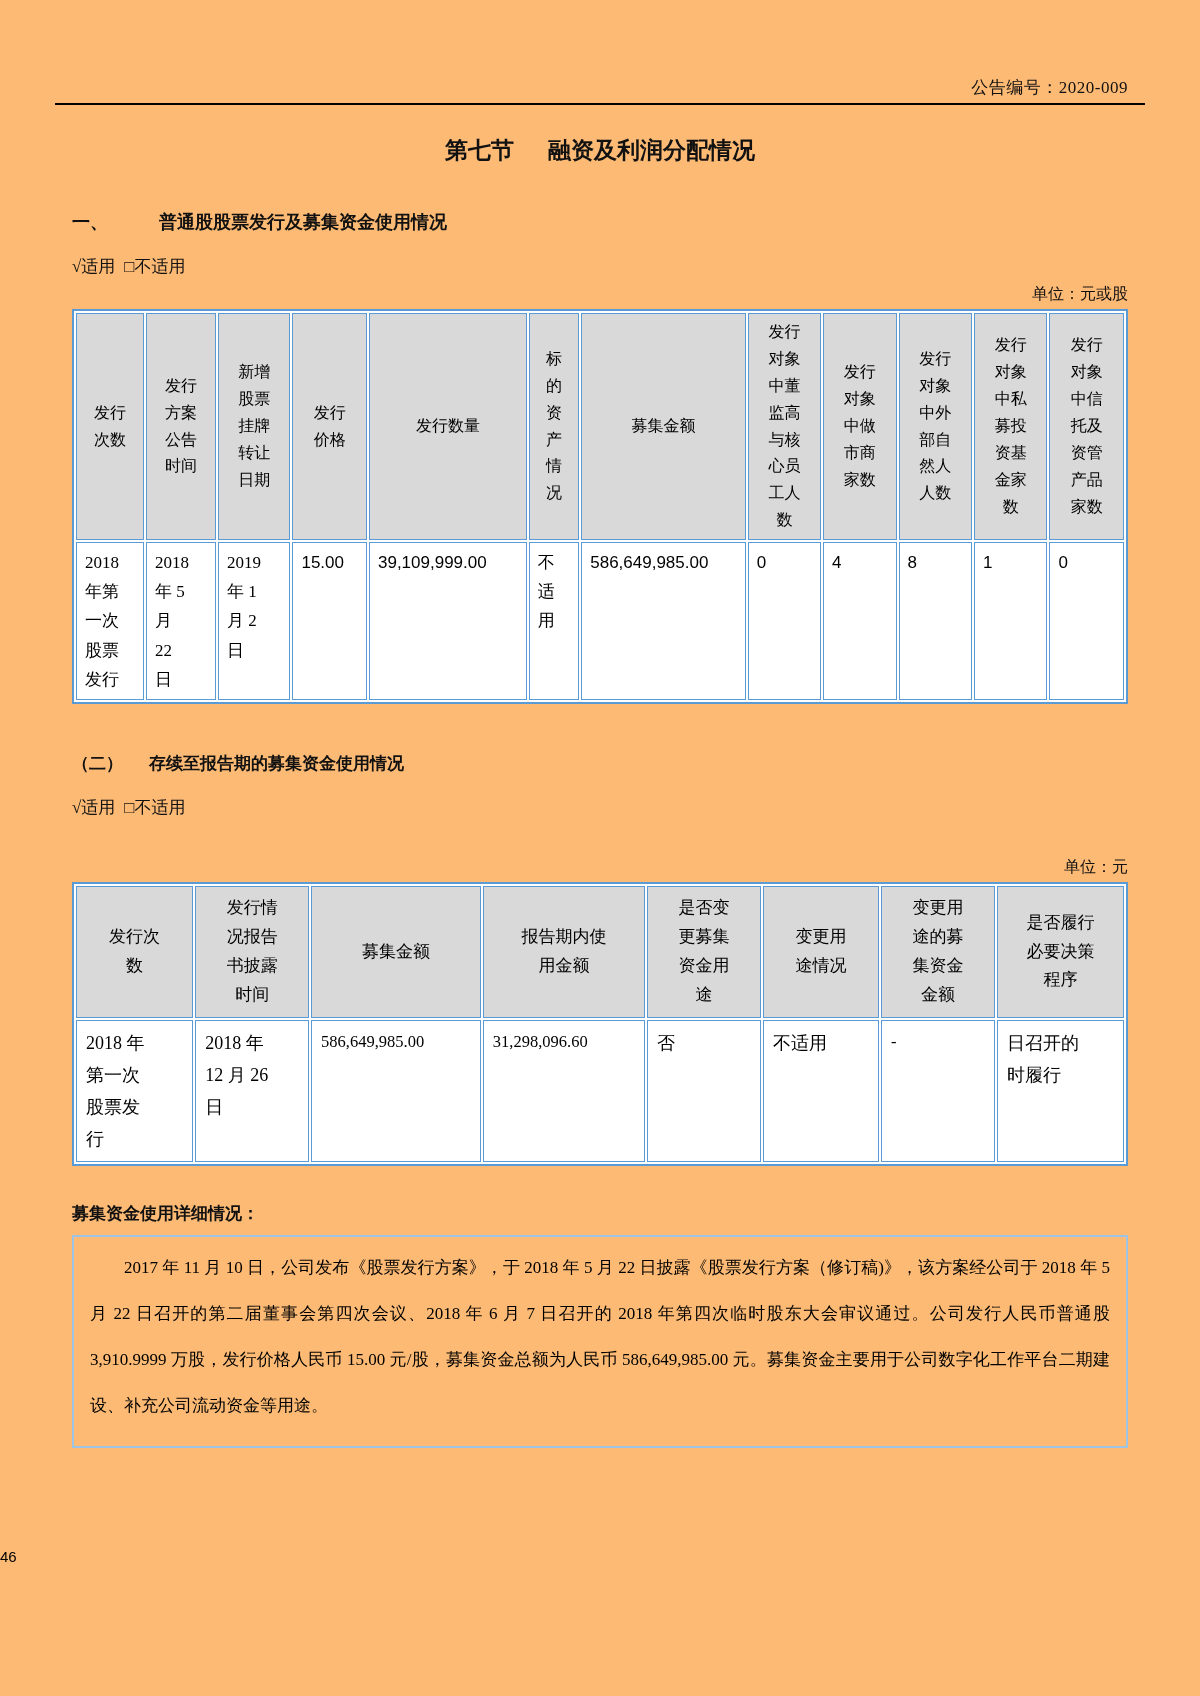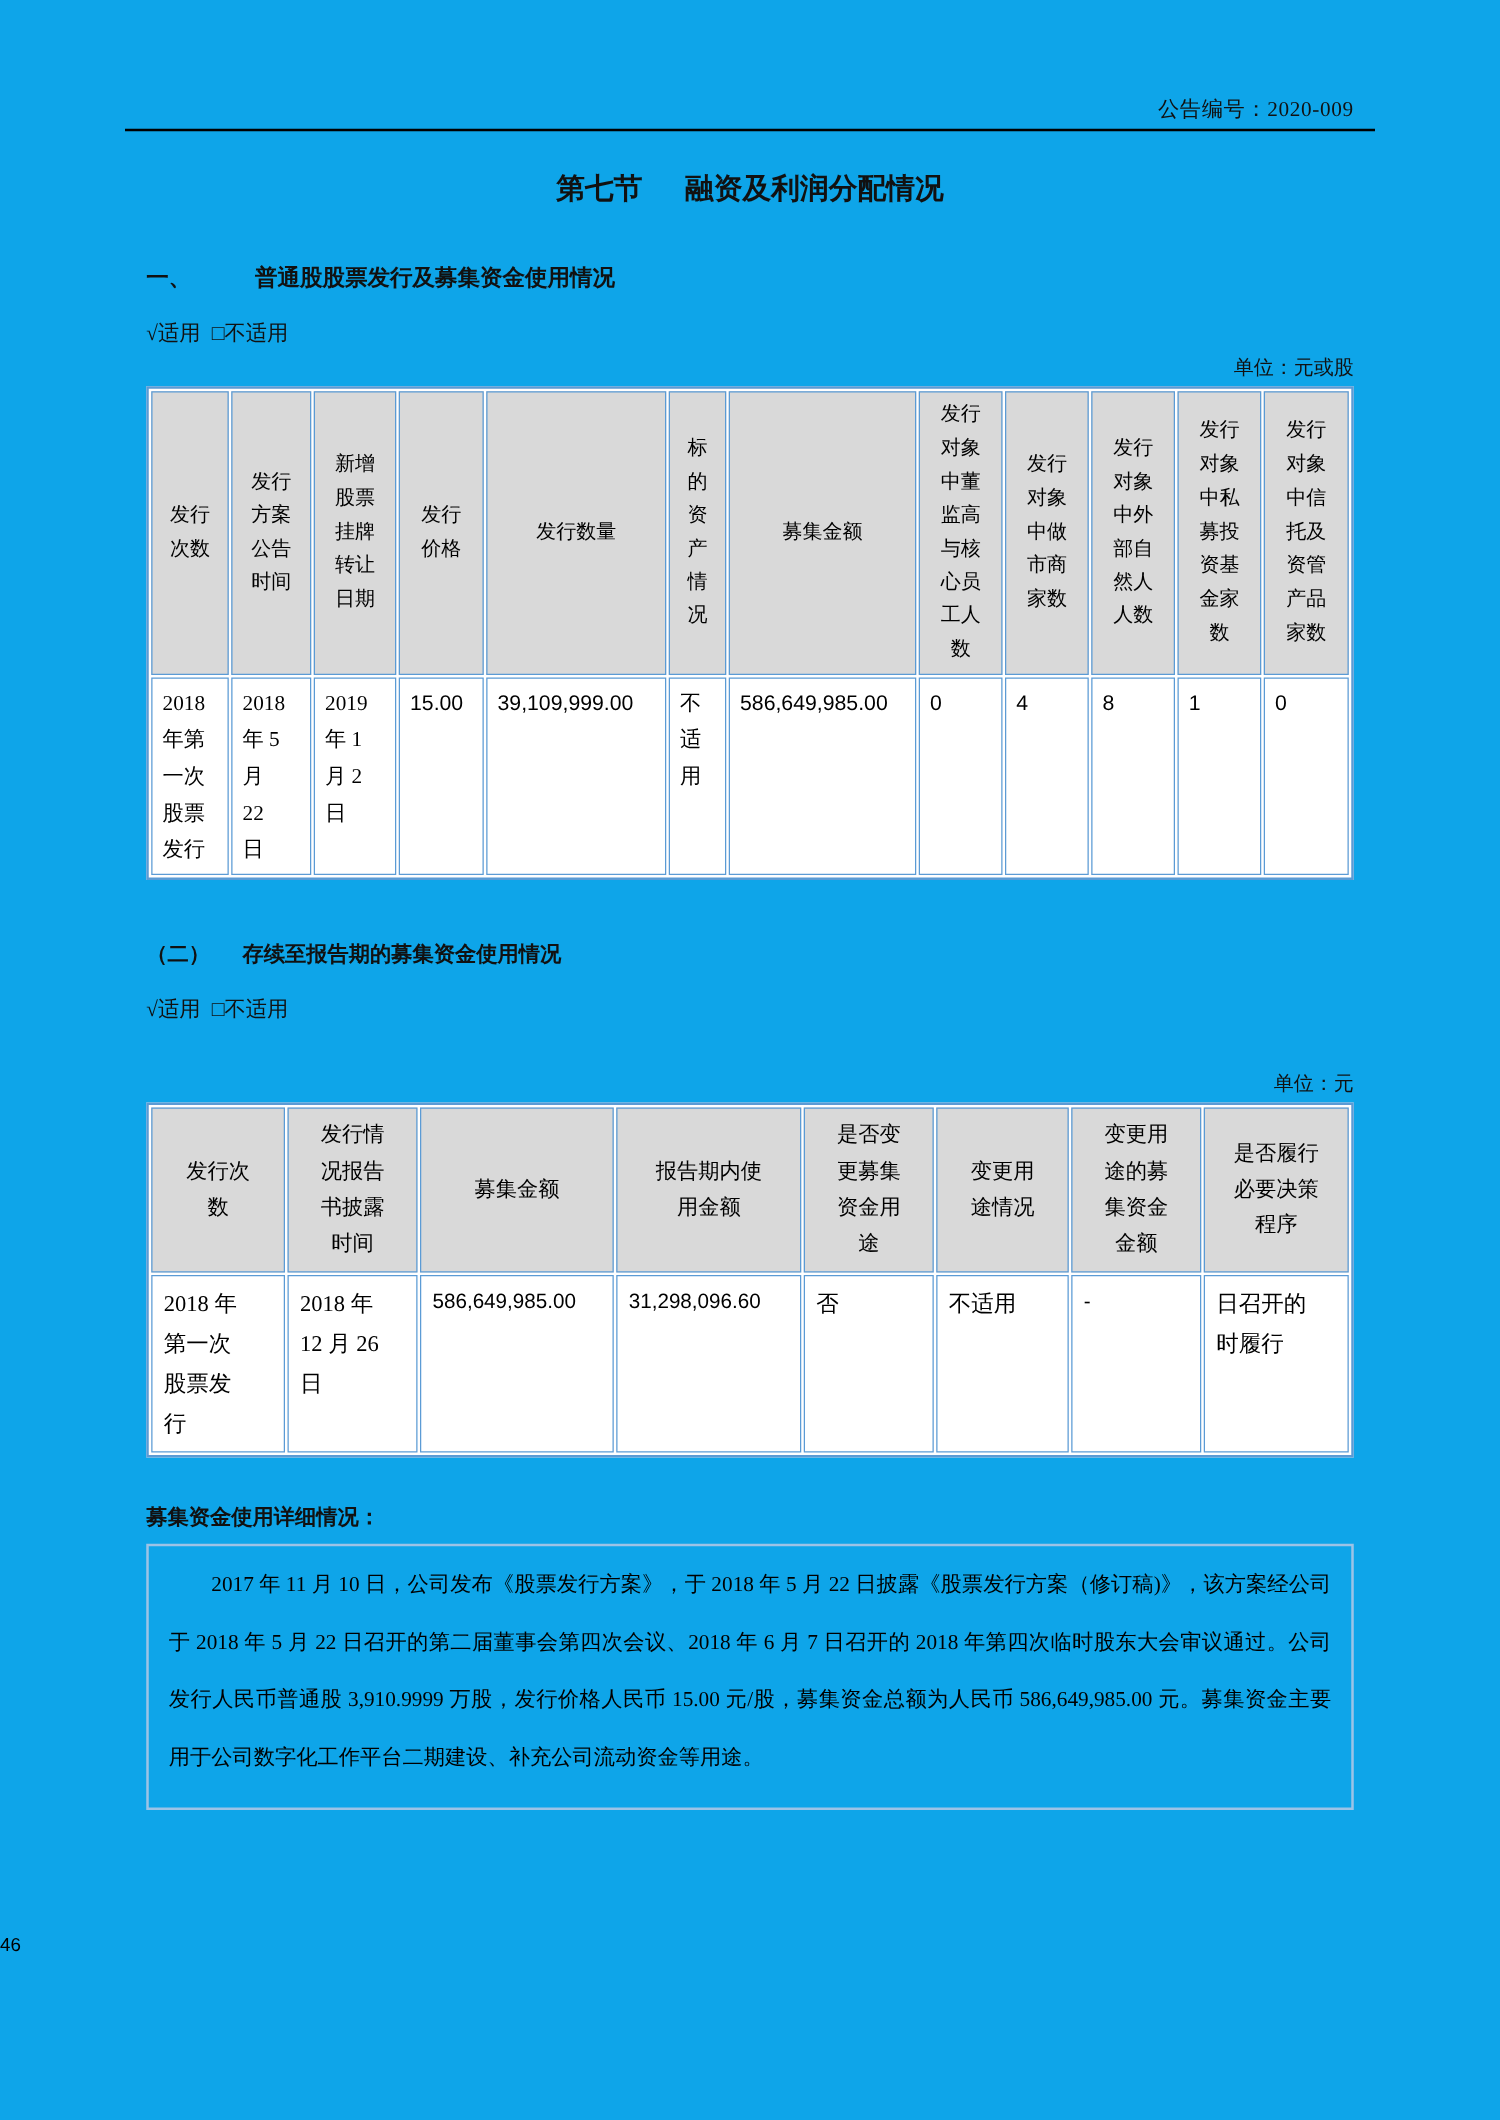--- a/index.html
+++ b/index.html
@@ -1,18 +1,18 @@
 <!DOCTYPE html>
 <html><head>
 <meta charset="utf-8">
 <style>
   html,body{margin:0;padding:0;background:#fff;}
   .page{
     width:1200px;height:1696px;position:relative;box-sizing:border-box;
-    padding:0 117px;background:#0ea5e9;color:#111;
+    padding:0 72px;background:#fdba74;color:#111;
     font-family:"Liberation Serif","DejaVu Serif",serif;overflow:hidden;
   }
   .doc-number{padding-top:76px;text-align:right;font-size:17px;letter-spacing:.5px;}
   .header-rule{border-bottom:2px solid #000;margin:4px -17px 0 -17px;height:0;}
   .doc-title{margin-top:30px;text-align:center;font-size:23px;font-weight:bold;
     font-family:"Liberation Sans","DejaVu Sans",sans-serif;}
   .doc-title .t2{margin-left:34px;}
   .sec-heading{margin-top:44px;font-size:18px;font-weight:bold;
     font-family:"Liberation Sans","DejaVu Sans",sans-serif;}
   .sec-heading .lbl{margin-left:51px;}
@@ -34,21 +34,21 @@
   table.dtab td{
     background:#fff;border:1px solid #5B9BD5;vertical-align:top;text-align:left;
     font-size:17px;line-height:1.72;padding:5px 8px;white-space:pre-line;color:#000;
   }
   table.t2 th{font-size:17px;line-height:1.7;padding:7px 4px;}
   table.t2 td{font-size:18px;line-height:1.78;padding:6px 9px;}
   td.num{font-family:"Liberation Sans","DejaVu Sans",sans-serif;font-size:16px;text-align:right;}
   table.t2 td.num{font-size:16.5px;}
   td.ctr{text-align:center;}
   .t1-datarow td{height:142px;}
-  .t2-datarow td{height:118px;}
+  .t2-datarow td{height:118px;font-family:Liberation Serif, serif;}
 
   .details-heading{margin-top:36px;font-size:17px;font-weight:bold;
     font-family:"Liberation Sans","DejaVu Sans",sans-serif;}
   .details-box{margin-top:10px;border:2px solid #9DC3E6;padding:8px 16px 18px 16px;}
   .details-box p{margin:0;font-size:17px;line-height:2.7;text-align:justify;
     text-indent:2em;color:#000;font-family:Liberation Serif, serif;}
   .page-number{position:absolute;top:1548px;left:0;width:100%;text-align:left;
     font-family:"Liberation Sans","DejaVu Sans",sans-serif;font-size:15px;color:#000;}
 </style>
 </head>

